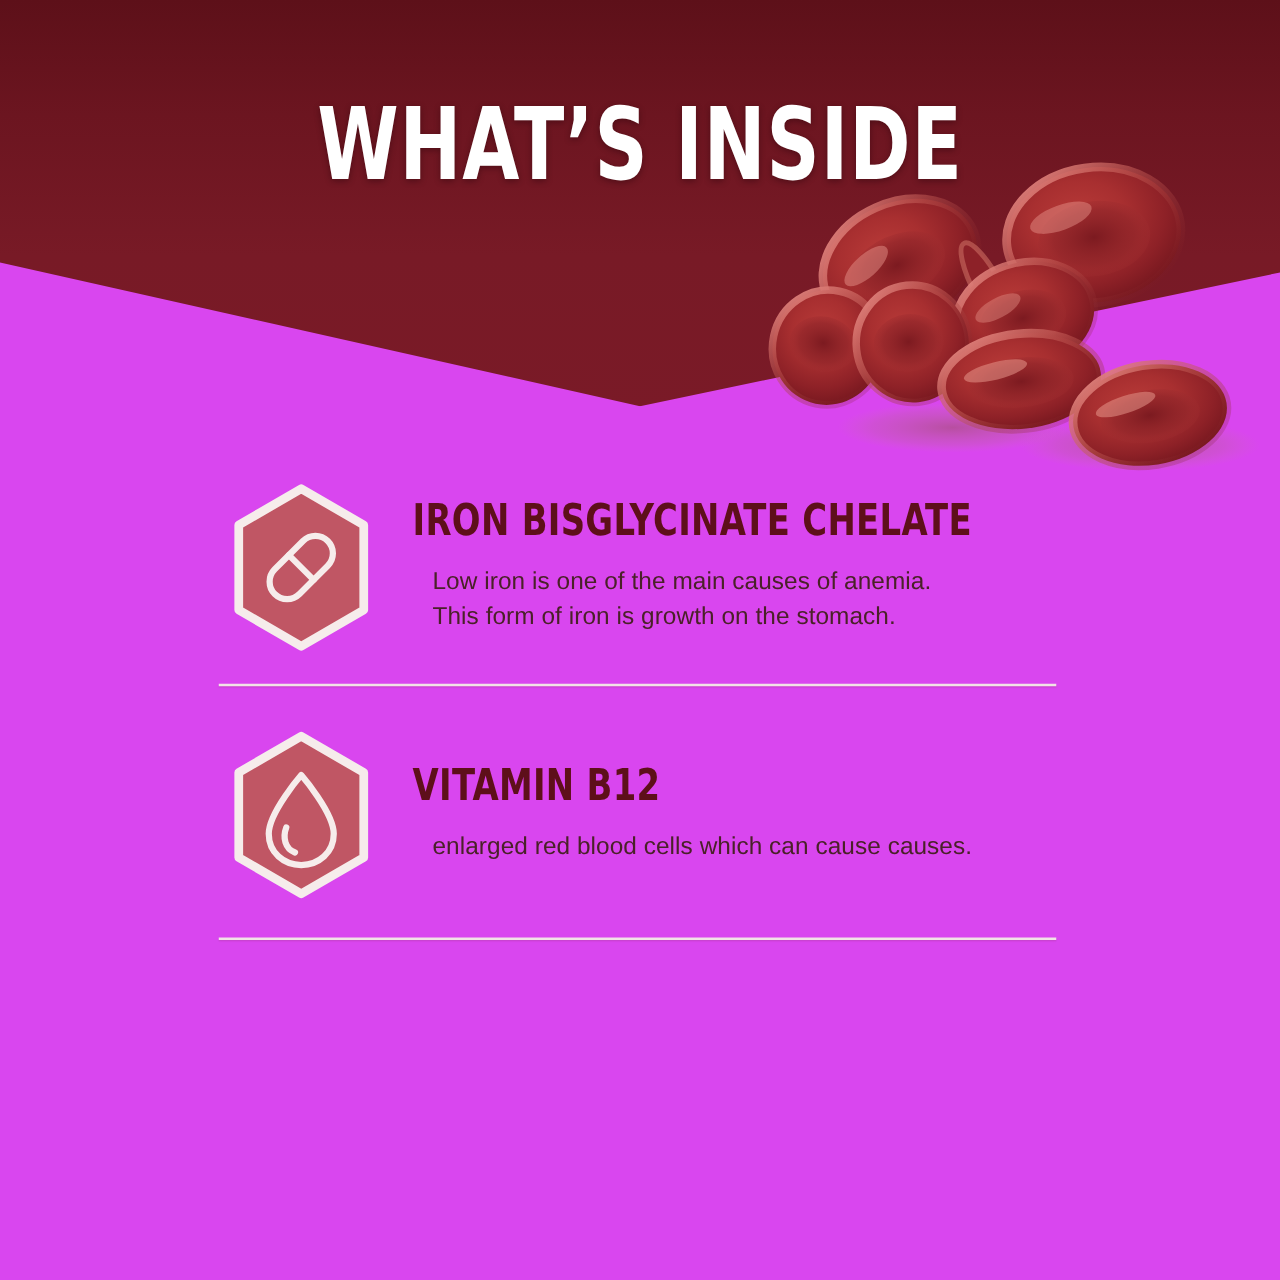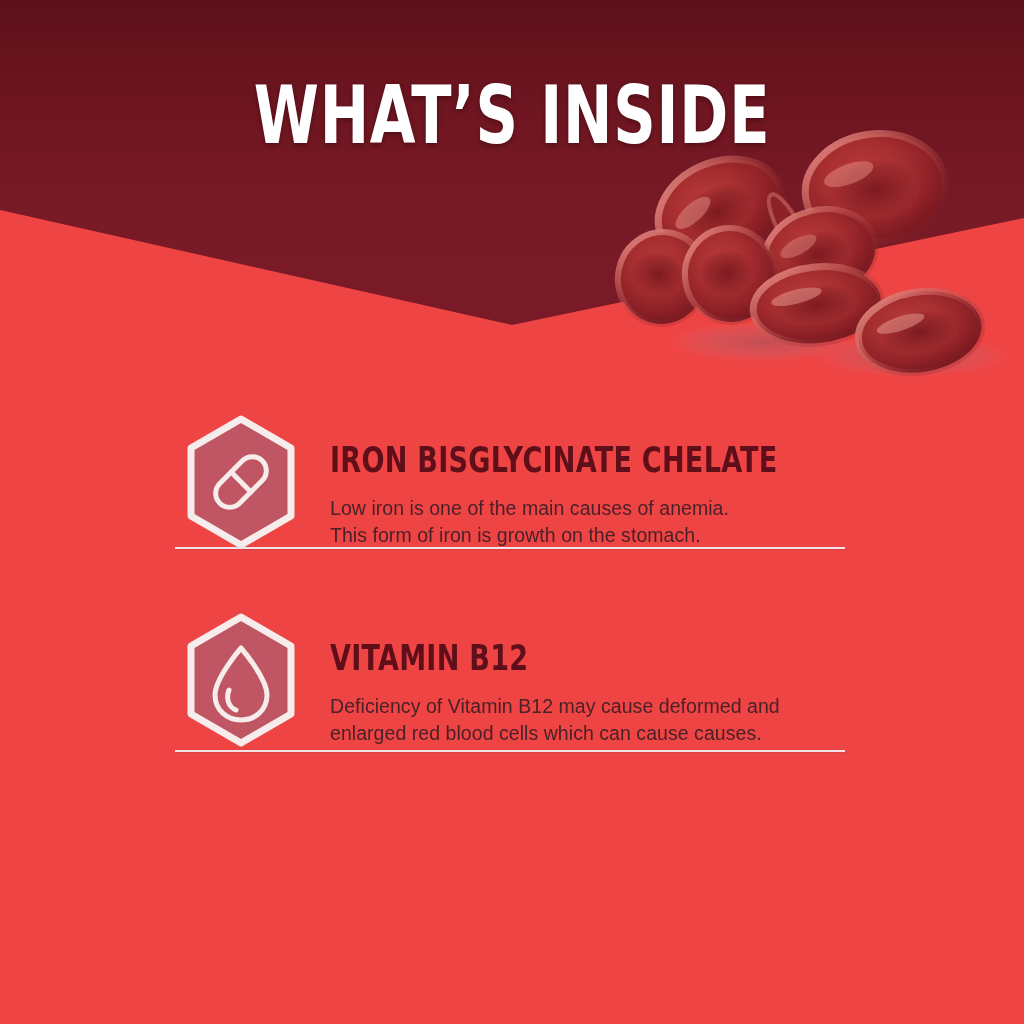--- a/index.html
+++ b/index.html
@@ -6,21 +6,21 @@
     margin: 0;
     padding: 0;
     background: #ffffff;
   }
 
   #poster {
     position: relative;
     width: 1024px;
     height: 1024px;
     overflow: hidden;
-    background: #ef4444;
+    background: #d946ef;
     font-family: "Liberation Sans", sans-serif;
     -webkit-font-smoothing: antialiased;
   }
 
   
   .header-band {
     position: absolute;
     left: 0;
     top: 0;
     width: 1024px;
@@ -62,21 +62,21 @@
   .sections {
     position: absolute;
     left: 0;
     top: 352px;
     width: 1024px;
   }
 
   .section {
     position: relative;
     display: flex;
-    align-items: flex-end;
+    align-items: center;
     padding-left: 183px;
     height: 198px;
     box-sizing: border-box;
   }
 
   .hex {
     position: relative;
     flex: 0 0 auto;
     width: 116px;
     height: 136px;
@@ -99,21 +99,21 @@
     transform: scaleX(0.86);
     transform-origin: 0 50%;
     white-space: nowrap;
     margin: 0 0 17px 0;
   }
 
   .sec-body {
     color: #4a2128;
     font-size: 19.5px;
     line-height: 1.42;
-    margin: 0;
+    margin: 16px;
     letter-spacing: 0.05px;
   }
   .sec-body span { display: block; }
 
   
   .divider {
     position: absolute;
     left: 175px;
     width: 670px;
     height: 2px;
@@ -241,21 +241,20 @@
       <div class="hex">
         <svg width="116" height="136" viewBox="0 0 116 136" xmlns="http://www.w3.org/2000/svg">
           <path d="M58 5 L108 34 L108 102 L58 131 L8 102 L8 34 Z" fill="#c05664" stroke="#f6eceb" stroke-width="7" stroke-linejoin="round"></path>
           <path d="M58 36 C58 36 84 66 84 83 C84 98 72 108 58 108 C44 108 32 98 32 83 C32 66 58 36 58 36 Z" fill="none" stroke="#f6eceb" stroke-width="5" stroke-linejoin="round"></path>
           <path d="M46 78 C43 86 45 95 53 98" fill="none" stroke="#f6eceb" stroke-width="5" stroke-linecap="round"></path>
         </svg>
       </div>
       <div class="sec-text">
         <div class="sec-title">VITAMIN B12</div>
         <p class="sec-body">
-          <span>Deficiency of Vitamin B12 may cause deformed and</span>
           <span>enlarged red blood cells which can cause causes.</span>
         </p>
       </div>
     </div>
 
 
   </div>
 
   <div class="divider" id="divider-1"></div>
   <div class="divider" id="divider-2"></div>

